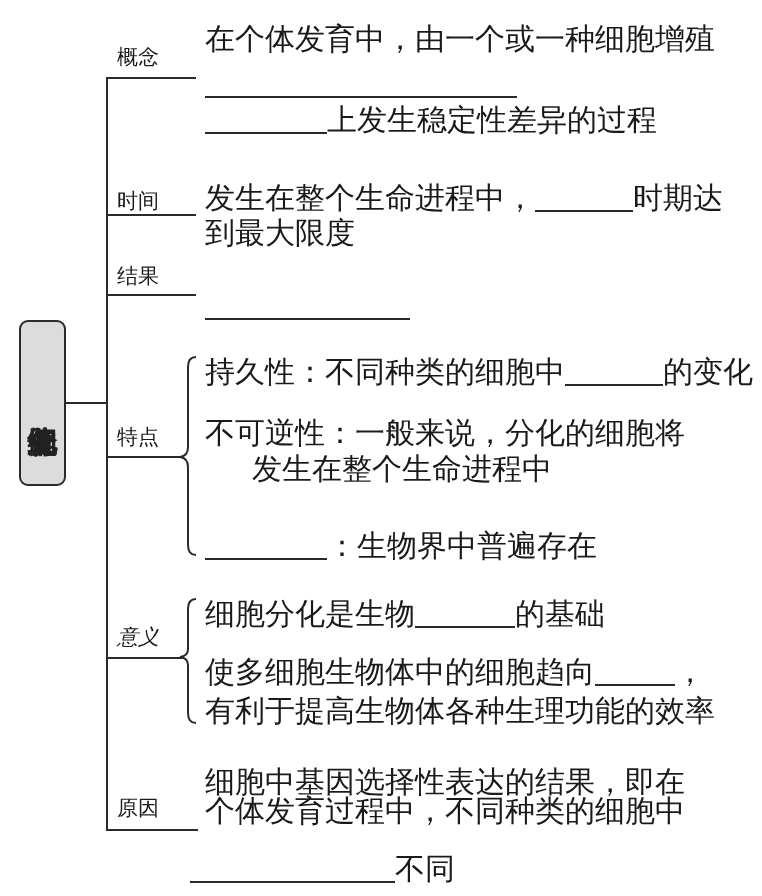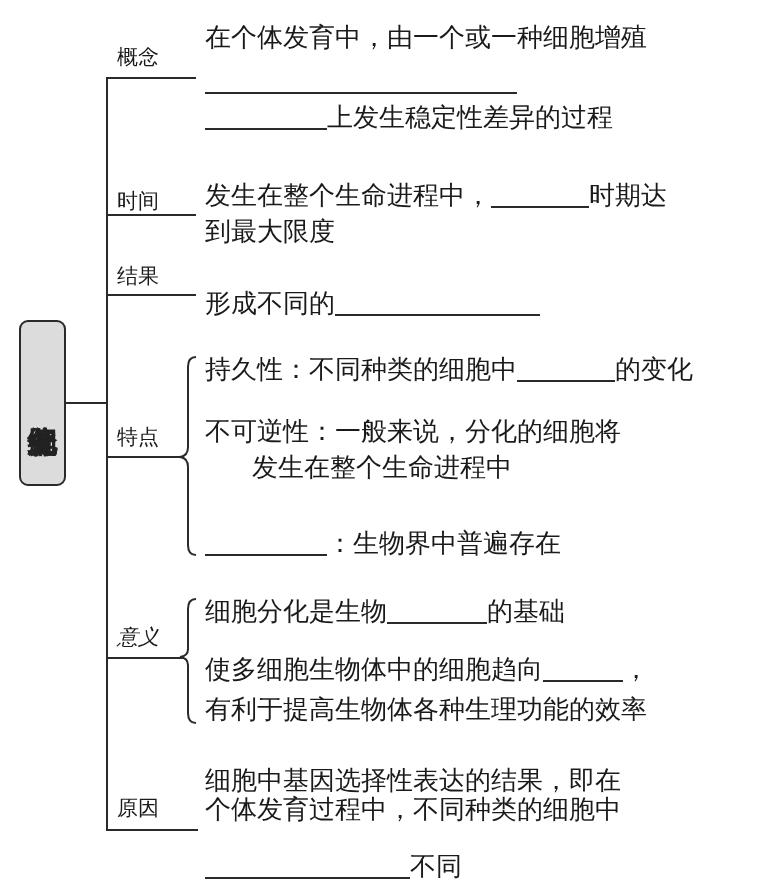--- a/index.html
+++ b/index.html
@@ -6,21 +6,21 @@
   body { width: 762px; height: 896px; position: relative; overflow: hidden;
          font-family: "DejaVu Sans", sans-serif; color: #1a1a1a; }
   .abs { position: absolute; }
   .root-box { left: 19px; top: 320px; width: 47px; height: 166px; border: 2px solid #2a2a2a;
               border-radius: 9px; background: #dcdcdc; box-sizing: border-box;
               display: flex; align-items: center; justify-content: center; }
   .root-text { writing-mode: vertical-rl; text-orientation: upright; font-size: 30px;
                font-weight: bold; letter-spacing: 0px; line-height: 1; color: #222; }
   .line { position: absolute; background: #2a2a2a; }
   .label { position: absolute; font-size: 21px; line-height: 1; white-space: nowrap; }
-  .txt { position: absolute; font-size: 26px; line-height: 1; white-space: nowrap; }
+  .txt { position: absolute; font-size: 30px; line-height: 1; white-space: nowrap; }
   .blank { display: inline-block; border-bottom: 2px solid #2a2a2a; height: 1em; vertical-align: -4px; }
   .brace { position: absolute; }
 </style>
 </head>
 <body>
 
 <div class="abs root-box">
   <span class="root-text">细胞分化</span>
 </div>
 
@@ -45,21 +45,21 @@
 <div class="txt" style="left:205px; top:180px;">
   <span>发生在整个生命进程中，</span><span class="blank" style="width:98px;"></span><span>时期达</span>
 </div>
 <div class="txt" style="left:205px; top:218px;">
   <span>到最大限度</span>
 </div>
 
 <div class="line" style="left:106px; top:294px; width:90px; height:2px;"></div>
 <span class="label" style="left:117px; top:266px;">结果</span>
 <div class="txt" style="left:205px; top:288px;">
-  <span>形成不同的</span><span class="blank" style="width:205px;"></span>
+  <span class="blank" style="width:205px;"></span>
 </div>
 
 <div class="line" style="left:106px; top:456px; width:78px; height:2px;"></div>
 <span class="label" style="left:117px; top:427px;">特点</span>
 <svg class="brace" style="left:178px; top:355px;" width="24" height="202" viewBox="0 0 24 202">
   <path d="M18 2 Q10 2 10 12 L10 92 Q10 101 2 102 Q10 103 10 112 L10 190 Q10 200 18 200" fill="none" stroke="#2a2a2a" stroke-width="2"></path>
 </svg>
 <div class="txt" style="left:205px; top:354px;">
   <span>持久性：不同种类的细胞中</span><span class="blank" style="width:98px;"></span><span>的变化</span>
 </div>
@@ -89,15 +89,15 @@
 </div>
 
 <div class="line" style="left:106px; top:829px; width:92px; height:2px;"></div>
 <span class="label" style="left:117px; top:798px;">原因</span>
 <div class="txt" style="left:205px; top:767px;">
   <span>细胞中基因选择性表达的结果，即在</span>
 </div>
 <div class="txt" style="left:205px; top:796px;">
   <span>个体发育过程中，不同种类的细胞中</span>
 </div>
-<div class="txt" style="left:205px; top:851px;">
+<div class="txt" style="left:190px; top:851px;">
   <span class="blank" style="width:205px;"></span><span>不同</span>
 </div>
 
 </body></html>

